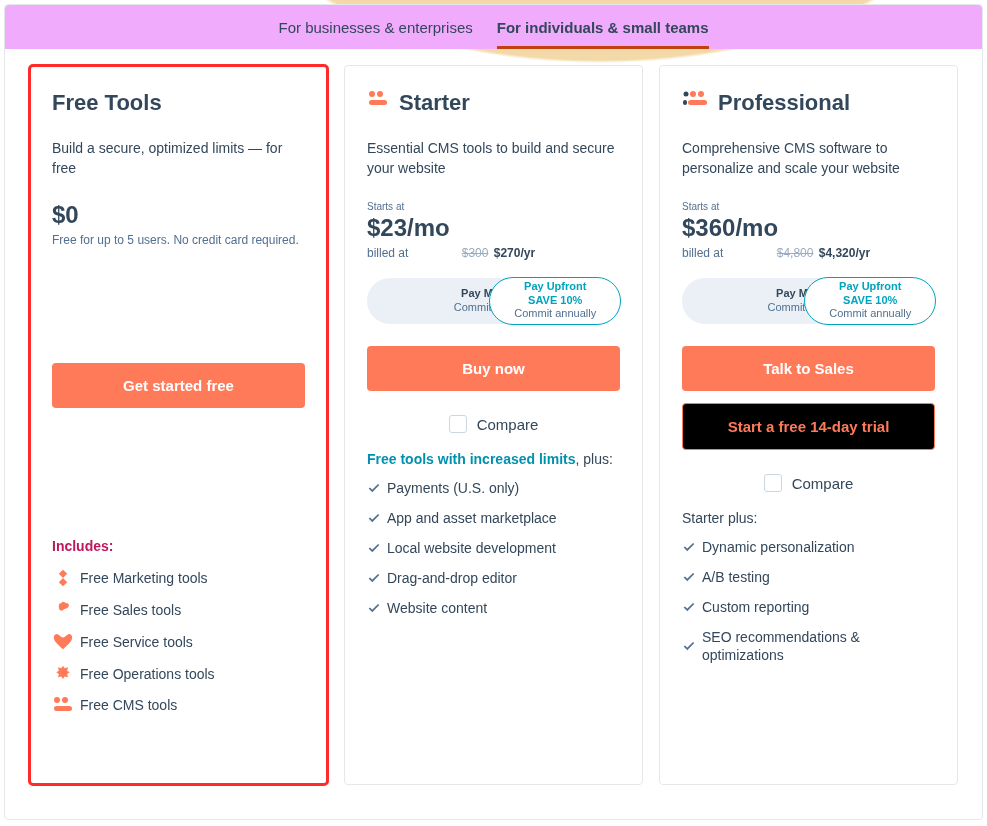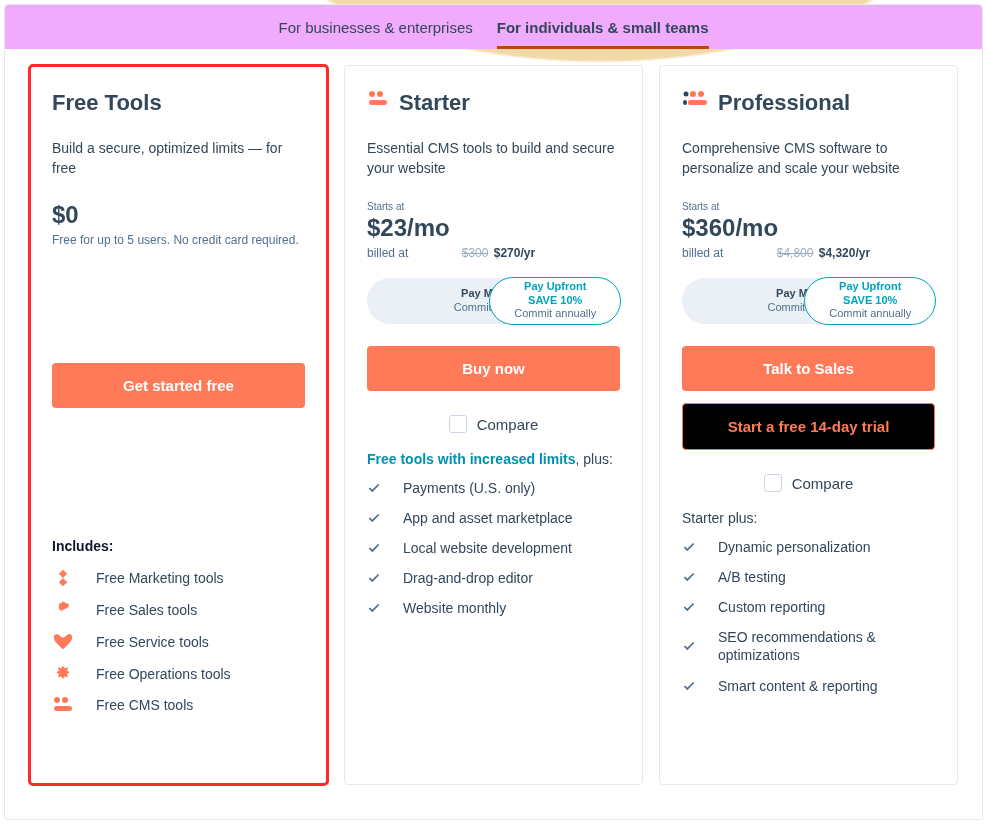--- a/index.html
+++ b/index.html
@@ -80,25 +80,25 @@
   .billing .opt.right { position:absolute; right:-1px; top:-1px; bottom:-1px; width:52%; border:1px solid #00a4bd; background:#fff; border-radius:30px;}
   .billing .opt.right .l1 { color:#00a4bd;}
   .billing .opt.right .save { color:#00a4bd; font-weight:700;}
   .btn { display:block; width:100%; text-align:center; padding:14px 0; border-radius:4px; font-size:15px; font-weight:700; cursor:pointer; border:none;}
   .btn-primary { background:#ff7a59; color:#fff; }
   .btn-outline { background:#000000; color:#ff7a59; border:1px solid #ff7a59; margin-top:12px; }
   .spacer-free { height: 116px; }
   .compare-row { display:flex; align-items:flex-end; justify-content:center; gap:10px; margin:24px 0 18px 0;}
   .checkbox { width:18px; height:18px; border:1px solid #cbd6e2; border-radius:3px; display:inline-block; cursor:pointer;}
   .compare-label { font-size:15px; color:#33475b; }
-  .includes-title { font-size:14px; font-weight:700; color:#0f172a; margin: 64px 0 14px 0;}
+  .includes-title { font-size:14px; font-weight:700; color:#be185d; margin: 64px 0 14px 0;}
   .starter-plus { font-size:14px; color:#33475b; margin:8px 0 12px 0;}
   .free-plus { font-size:14px; color:#33475b; margin:0 0 12px 0;}
   .free-plus .linky { color:#0091ae; font-weight:700;}
-  .feat { display:flex; align-items:center; gap:22px; font-size:14px; color:#33475b; margin-bottom:12px; line-height:1.3;}
+  .feat { display:flex; align-items:center; gap:6px; font-size:14px; color:#33475b; margin-bottom:12px; line-height:1.3;}
   .feat svg.check { flex-shrink:0;}
   .feat .icon-wrap { width:22px; display:flex; justify-content:center; flex-shrink:0;}
   .icon-orange { fill:#ff7a59; }
   svg.plan-icon .p { fill:#ff7a59; }
 </style>
 </head>
 <body>
 
 <div class="bg-curve"></div>
 <div class="page">
@@ -227,21 +227,21 @@
       <div class="feat">
         <svg class="check" width="14" height="14" viewBox="0 0 24 24">
             <path fill="none" stroke="#516f90" stroke-width="3" d="M4 12l5 5L20 6"></path>
           </svg>
         <span>Drag-and-drop editor</span>
       </div>
       <div class="feat">
         <svg class="check" width="14" height="14" viewBox="0 0 24 24">
             <path fill="none" stroke="#516f90" stroke-width="3" d="M4 12l5 5L20 6"></path>
           </svg>
-        <span>Website monthly</span>
+        <span>Website content</span>
       </div>
     </div>
 
     <div class="card">
       <div class="plan-head">
         <span>
           <svg class="plan-icon" width="26" height="18" viewBox="0 0 26 18">
               <circle fill="#33475b" cx="4" cy="4" r="2.5"></circle>
               <circle class="p" cx="11" cy="4" r="3"></circle>
               <circle class="p" cx="19" cy="4" r="3"></circle>
@@ -296,22 +296,16 @@
             <path fill="none" stroke="#516f90" stroke-width="3" d="M4 12l5 5L20 6"></path>
           </svg>
         <span>Custom reporting</span>
       </div>
       <div class="feat">
         <svg class="check" width="14" height="14" viewBox="0 0 24 24">
             <path fill="none" stroke="#516f90" stroke-width="3" d="M4 12l5 5L20 6"></path>
           </svg>
         <span>SEO recommendations &amp; optimizations</span>
       </div>
-      <div class="feat">
-        <svg class="check" width="14" height="14" viewBox="0 0 24 24">
-            <path fill="none" stroke="#516f90" stroke-width="3" d="M4 12l5 5L20 6"></path>
-          </svg>
-        <span>Smart content &amp; reporting</span>
-      </div>
     </div>
 
   </div>
 </div>
 
 </body></html>

